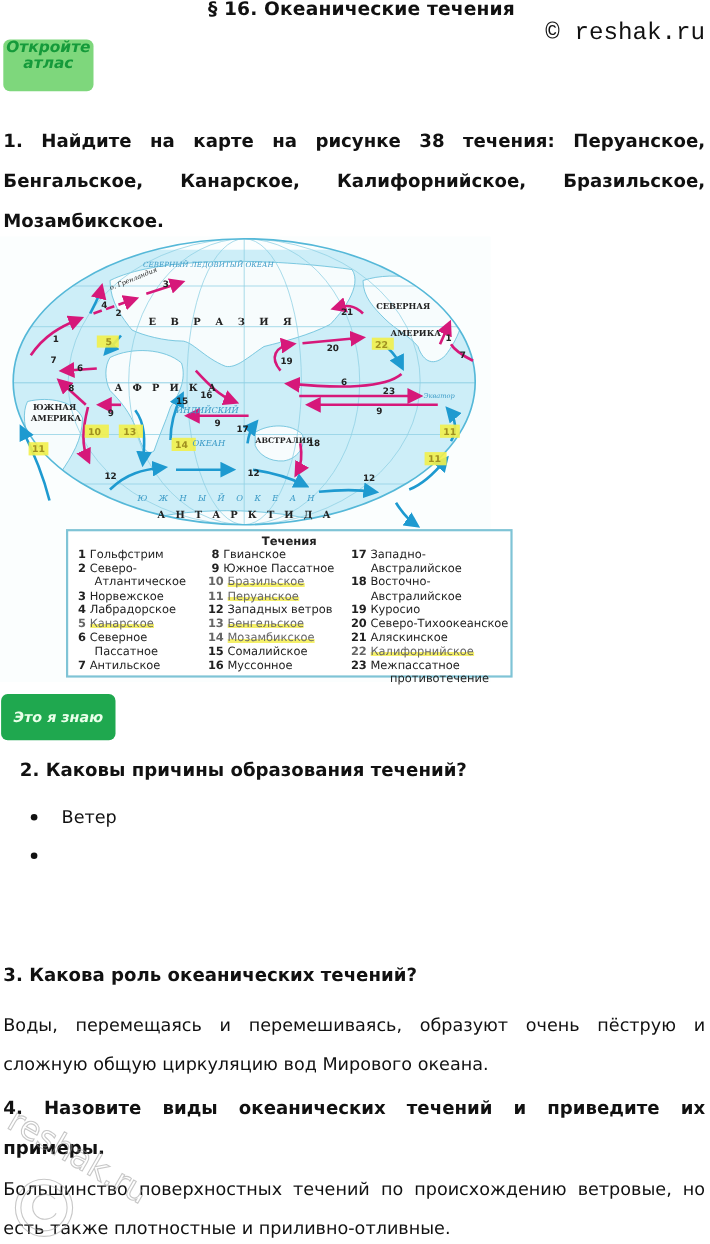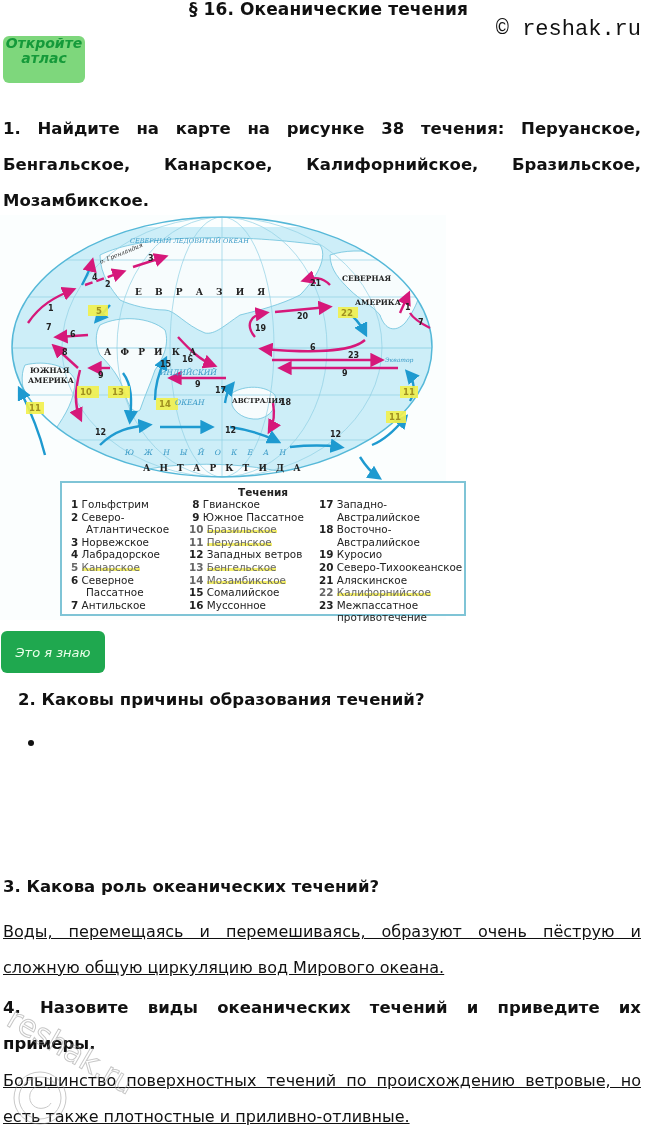--- a/index.html
+++ b/index.html
@@ -18,27 +18,27 @@
   .legend { position: absolute; left: 20px; top: 481px; width: 406px; height: 135px; border: 2px solid #7fc4d6; background: #ffffff;
             font-size: 10.4px; line-height: 12.6px; color: #222; box-sizing: border-box; margin-left: 40px; }
   .legend .lg-title { position: absolute; top: 3px; left: 0; width: 100%; text-align: center; font-weight: bold; font-size: 10.5px; }
   .legend .col { position: absolute; top: 15px; }
   .legend .item { white-space: nowrap; }
   .legend .item .num { font-weight: bold; }
   .legend .item.hl span.txt { background: linear-gradient(transparent 55%, #f5f06a 55%, #f5f06a 85%, transparent 85%); color: #666; }
   .legend .item.hl .num { color: #666; }
   .legend .indent { padding-left: 15px; }
   .badge-know { position: absolute; left: 1px; top: 631px; width: 104px; height: 42px; background: #1fa84f; border-radius: 6px;
-                color: #eaffea; font-weight: normal; font-style: italic; font-size: 13px; display: flex; align-items: center; justify-content: center; }
+                color: #eaffea; font-weight: bold; font-style: italic; font-size: 13px; display: flex; align-items: center; justify-content: center; }
   .q2 { top: 690px; margin-left: 15px; }
   .bullets { position: absolute; left: 28px; top: 725px; font-size: 16px; color: #111; }
   .bullets .b { height: 35.5px; display: flex; align-items: center; }
   .bullets .dot { width: 6px; height: 6px; border-radius: 50%; background: #111; margin-right: 22px; display: inline-block; }
   .q3 { top: 877px; }
-  .para { position: absolute; left: 3px; width: 638px; font-size: 16px; line-height: 36px; text-align: justify; text-align-last: left; color: #111; text-decoration: underline; }
+  .para { position: absolute; left: 3px; width: 638px; font-size: 16px; line-height: 36px; text-align: justify; text-align-last: left; color: #111; }
   .p3 { top: 914px; }
   .q4 { top: 990px; width: 638px; line-height: 36px; text-align: justify; text-align-last: left; }
   .p4 { top: 1063px; }
   .watermark { position: absolute; left: 0; top: 1010px; width: 130px; height: 121px; pointer-events: none; }
 </style>
 </head>
 <body>
 
 <div class="header-title">
   <span class="title">§ 16. Океанические течения</span>
@@ -222,29 +222,33 @@
     <div class="col" style="left:257px;">
       <div class="item"><span class="num">17</span> <span class="txt">Западно-</span></div>
       <div class="item indent" style="padding-left:18px;"><span class="txt">Австралийское</span></div>
       <div class="item"><span class="num">18</span> <span class="txt">Восточно-</span></div>
       <div class="item indent" style="padding-left:18px;"><span class="txt">Австралийское</span></div>
       <div class="item"><span class="num">19</span> <span class="txt">Куросио</span></div>
       <div class="item"><span class="num">20</span> <span class="txt">Северо-Тихоокеанское</span></div>
       <div class="item"><span class="num">21</span> <span class="txt">Аляскинское</span></div>
       <div class="item hl"><span class="num">22</span> <span class="txt">Калифорнийское</span></div>
       <div class="item"><span class="num">23</span> <span class="txt">Межпассатное</span></div>
-      <div class="item indent" style="padding-left:18px;"><span class="txt">противотечение</span></div>
+      <div class="item indent" style="padding-left:18px;text-align:center;"><span class="txt">противотечение</span></div>
     </div>
   </div>
 </div>
 
 <div class="badge-know">Это я знаю</div>
 
 <div class="q q2">2. Каковы причины образования течений?</div>
 <div class="bullets">
+  <div class="b">
+      <span class="dot"></span>
+      <span>Ветер</span>
+    </div>
   <div class="b">
       <span class="dot"></span>
     </div>
 </div>
 
 <div class="q q3">3. Какова роль океанических течений?</div>
 <div class="para p3">Воды, перемещаясь и перемешиваясь, образуют очень пёструю и сложную общую циркуляцию вод Мирового океана.</div>
 
 <div class="q q4">4. Назовите виды океанических течений и приведите их примеры.</div>
 <div class="para p4">Большинство поверхностных течений по происхождению ветровые, но есть также плотностные и приливно-отливные.</div>

